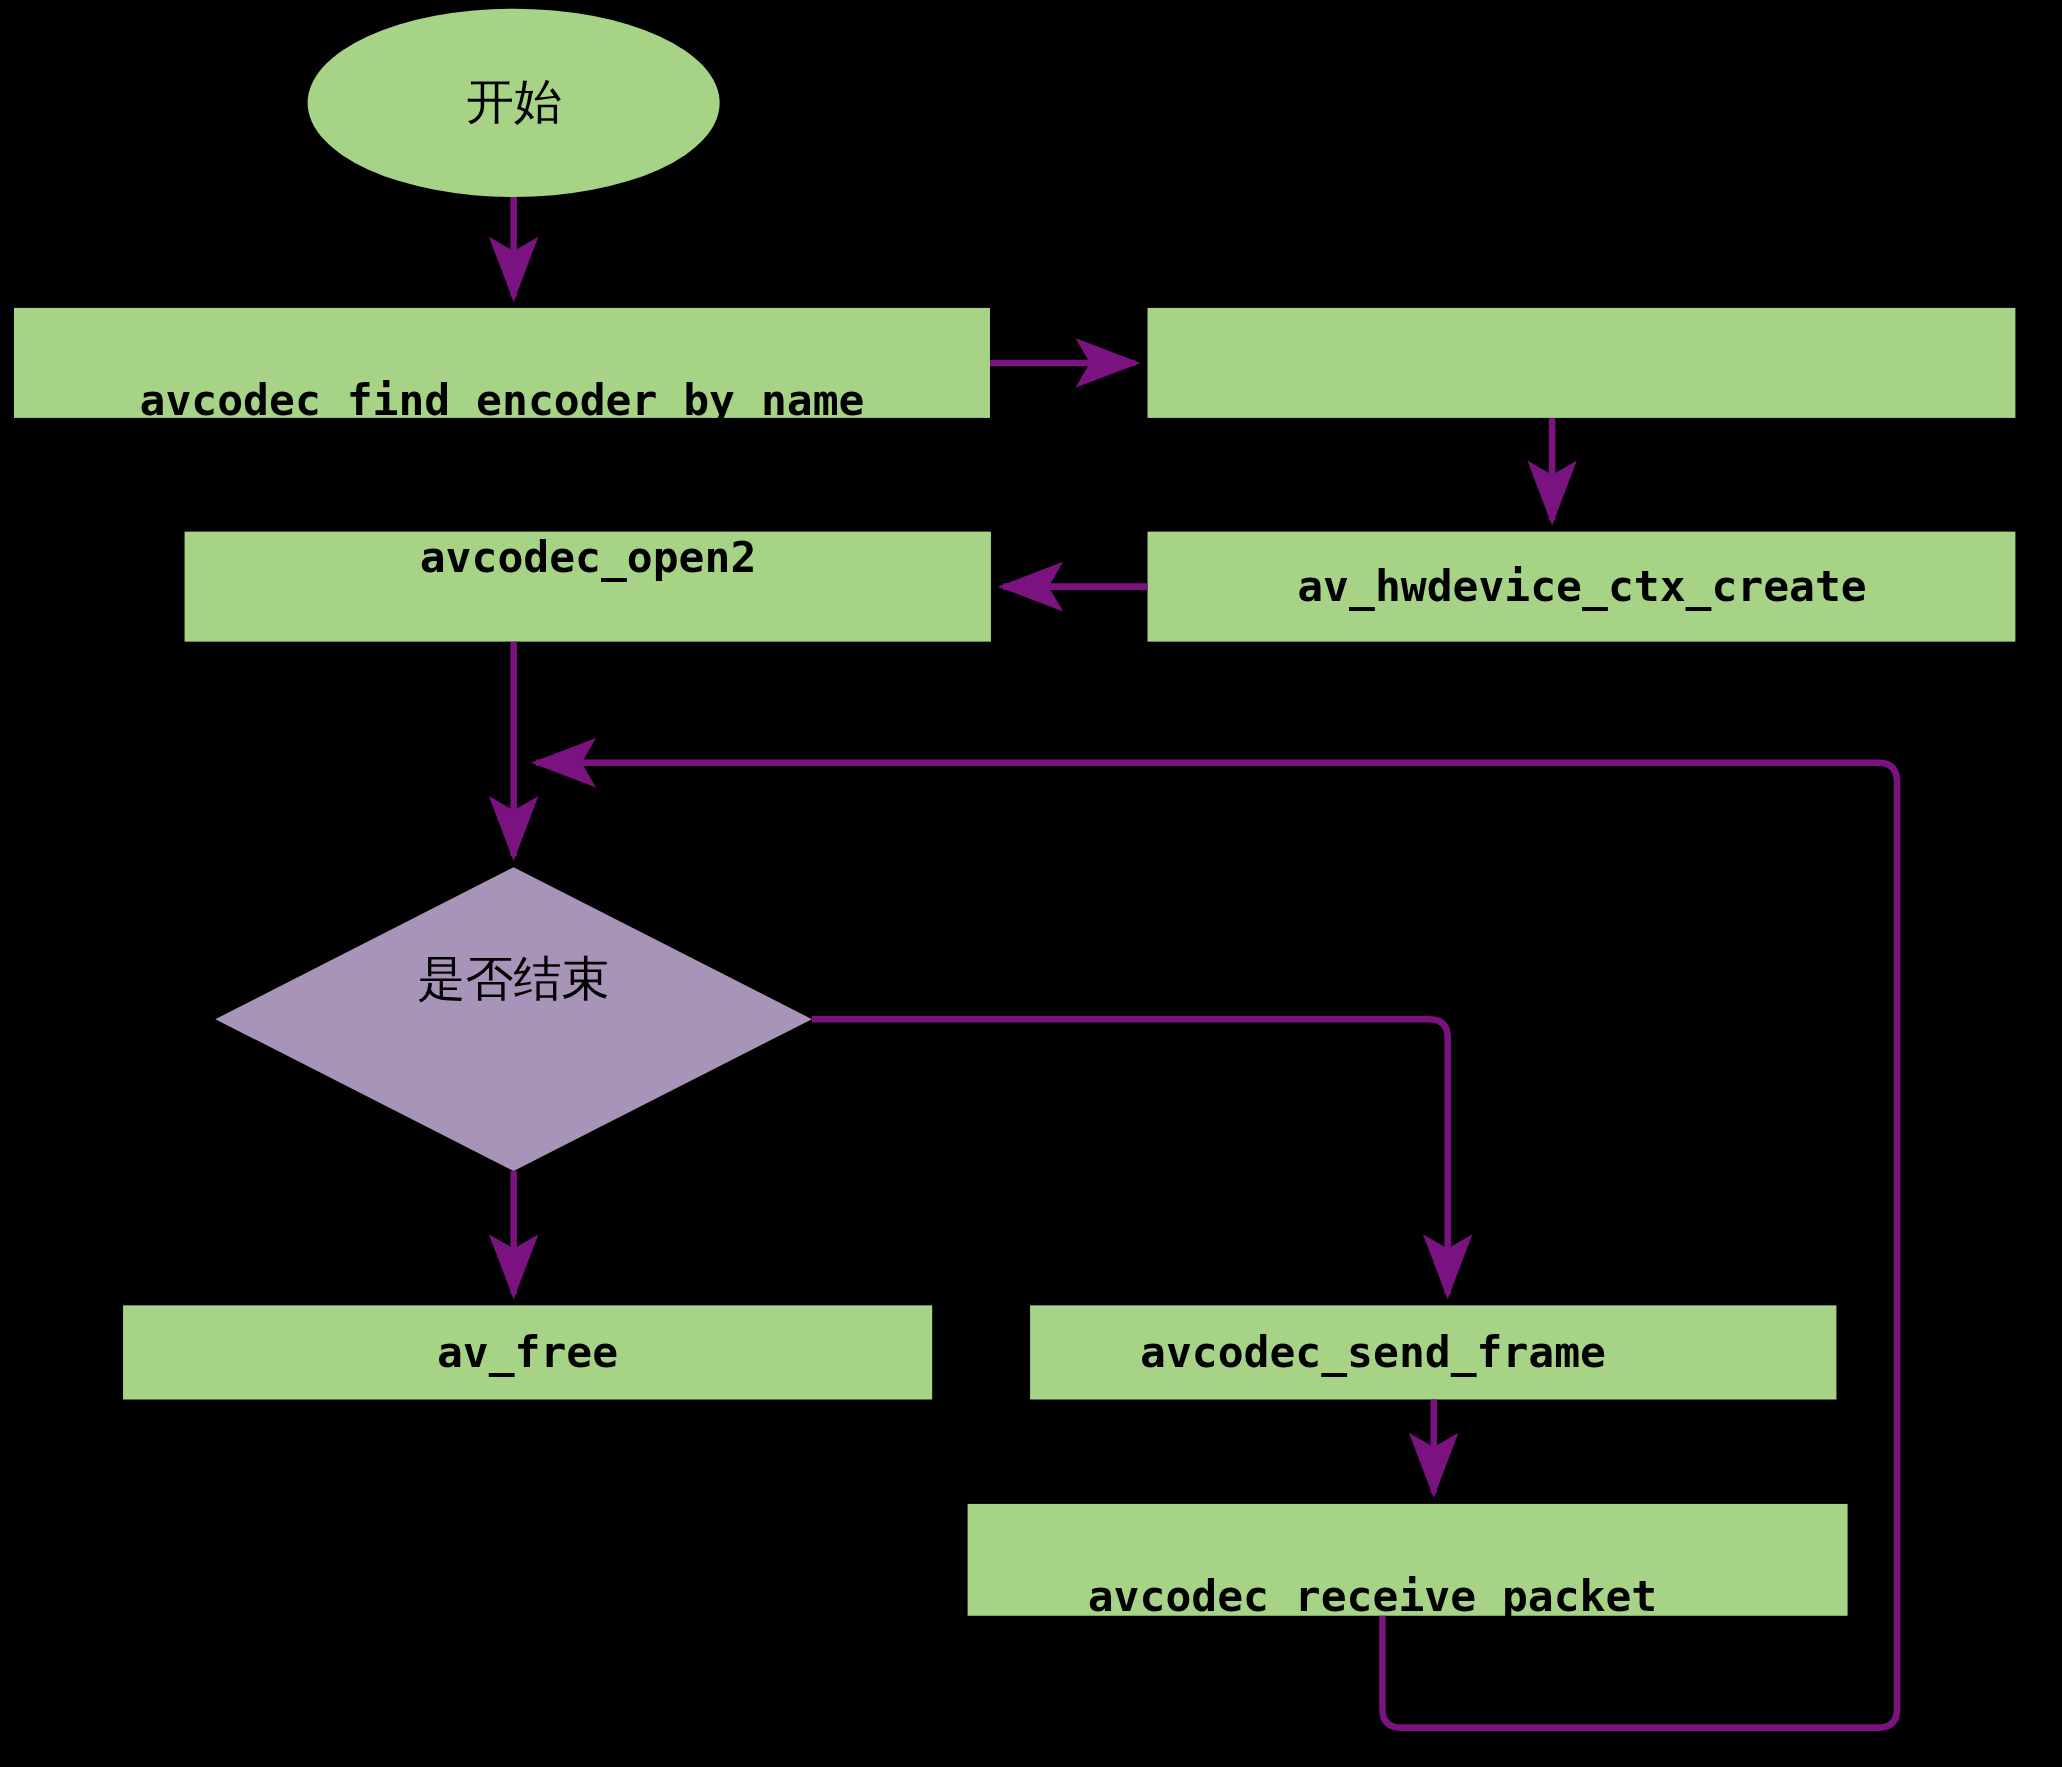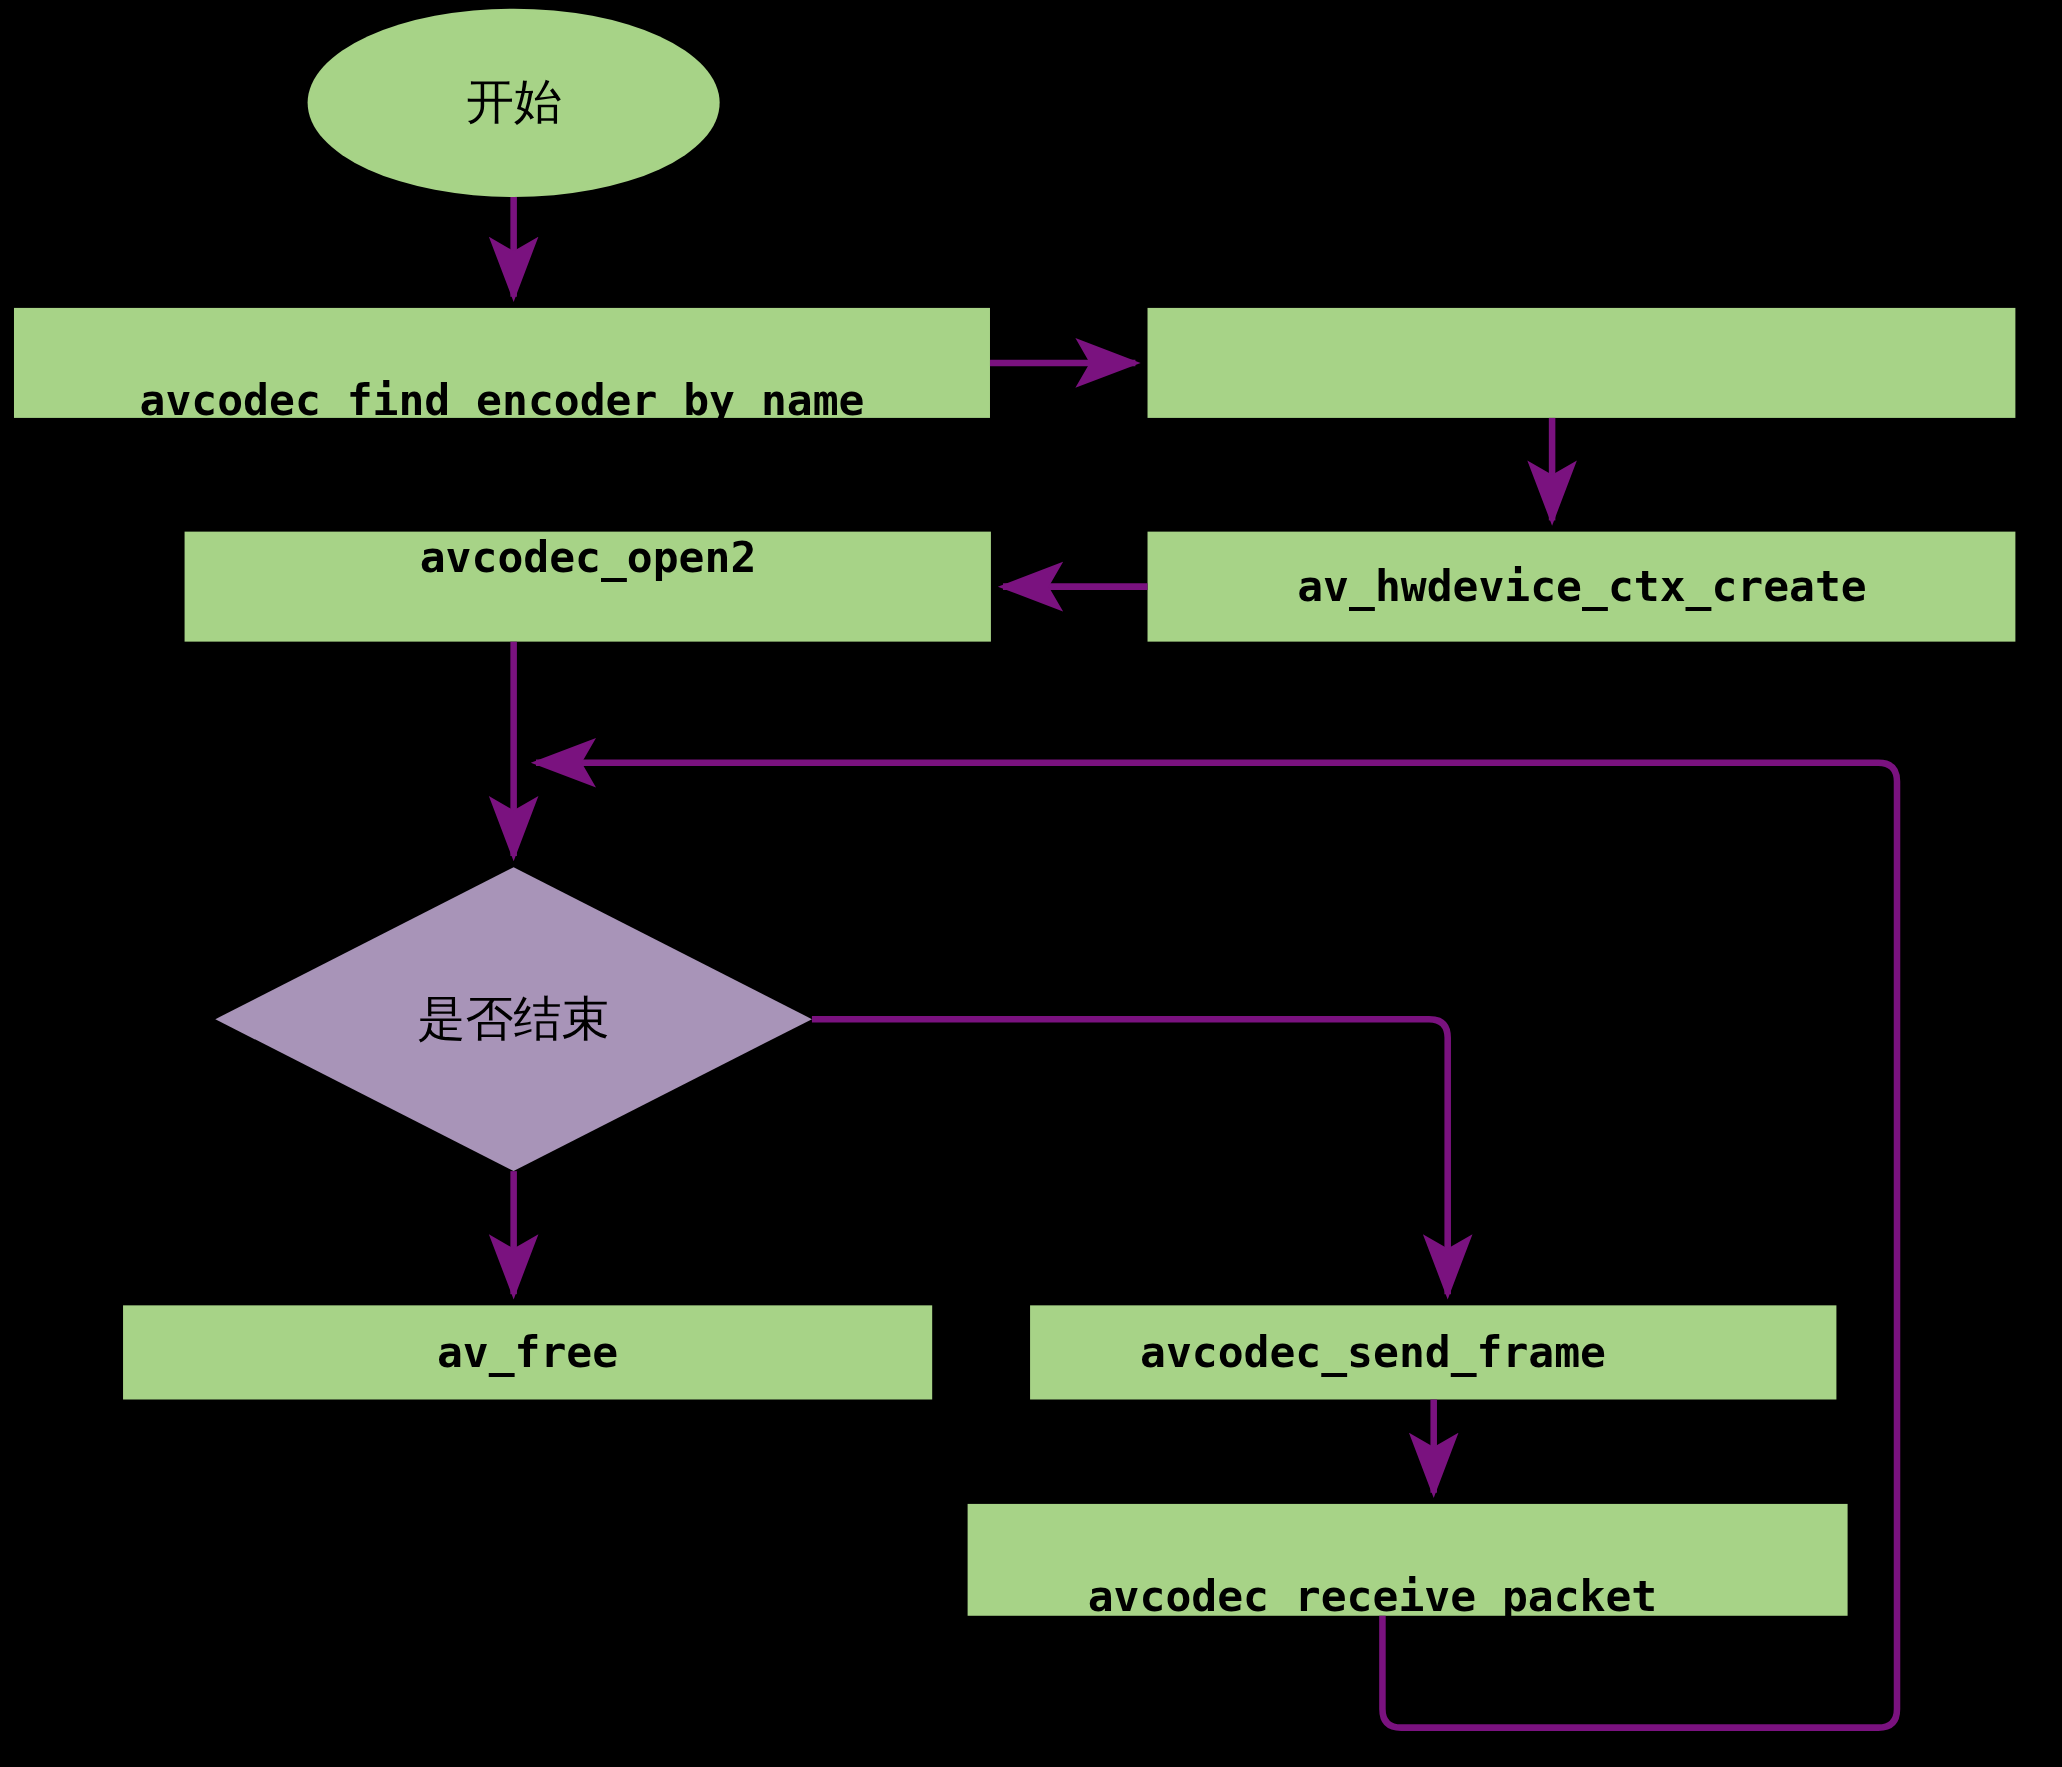--- a/index.html
+++ b/index.html
@@ -99,21 +99,21 @@
 
   <div class="node-label label-cjk" style="left:308px; top:8.4px; width:412px; height:188px;">开始</div>
 
   <div class="node-label label-mono" style="left:14px; top:308px; width:976px; height:110px;margin-top:37px;">avcodec_find_encoder_by_name</div>
 
 
   <div class="node-label label-mono" style="left:185px; top:502px; width:806px; height:110px;">avcodec_open2</div>
 
   <div class="node-label label-mono" style="left:1148px; top:531px; width:868px; height:110px;text-align:right;">av_hwdevice_ctx_create</div>
 
-  <div class="node-label label-cjk" style="left:215px; top:944px; width:597px; height:149px;">是否结束</div>
+  <div class="node-label label-cjk" style="left:215px; top:904px; width:597px; height:149px;">是否结束</div>
 
   <div class="node-label label-mono" style="left:123px; top:1305px; width:809px; height:94px;">av_free</div>
 
   <div class="node-label label-mono" style="left:970px; top:1305px; width:806px; height:94px;">avcodec_send_frame</div>
 
   <div class="node-label label-mono" style="left:968px; top:1540px; width:809px; height:112px;">avcodec_receive_packet</div>
 
 </div>
 
 

